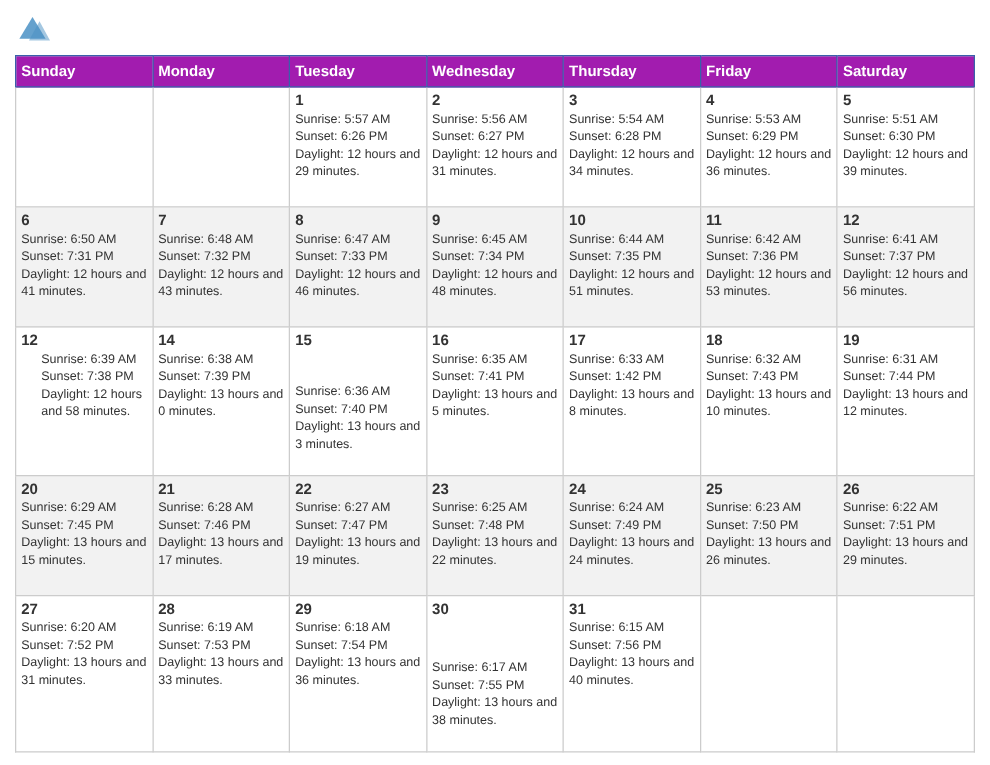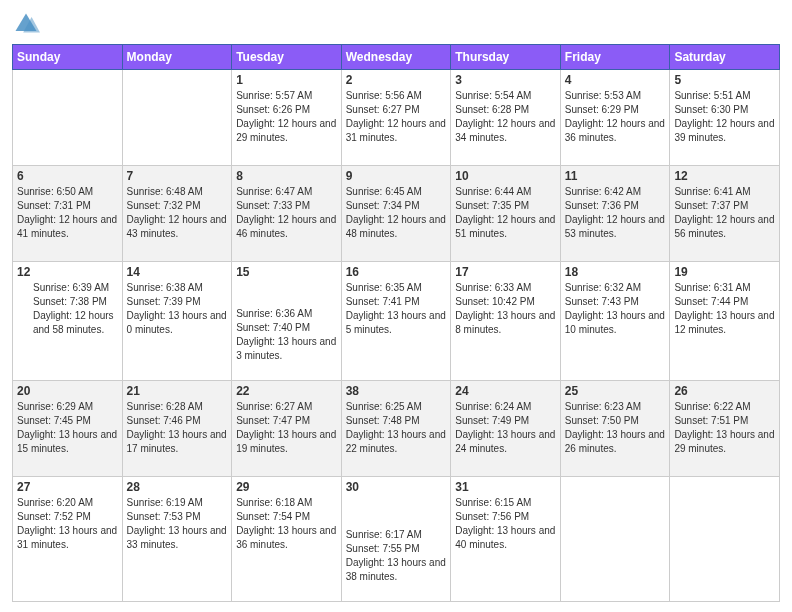--- a/index.html
+++ b/index.html
@@ -54,21 +54,21 @@
       color: #555;
     }
     .calendar {
       flex: 1;
       border: 1px solid #ccc;
       border-collapse: collapse;
       width: 100%;
       table-layout: fixed;
     }
     .calendar th {
-      background: #8b5cf6;
+      background: #a21caf;
       color: #fff;
       font-size: 12px;
       font-weight: bold;
       padding: 5px 4px;
       text-align: left;
       border: 1px solid #3a60aa;
     }
     .calendar td {
       border: 1px solid #ccc;
       vertical-align: top;
@@ -226,21 +226,21 @@
           </td>
           <td>
             <span class="day-number">16</span>
             <div class="day-info" style="white-space: pre-line;">Sunrise: 6:35 AM
 Sunset: 7:41 PM
 Daylight: 13 hours and 5 minutes.</div>
           </td>
           <td>
             <span class="day-number">17</span>
             <div class="day-info" style="white-space: pre-line;">Sunrise: 6:33 AM
-Sunset: 10:42 PM
+Sunset: 1:42 PM
 Daylight: 13 hours and 8 minutes.</div>
           </td>
           <td>
             <span class="day-number">18</span>
             <div class="day-info" style="white-space: pre-line;">Sunrise: 6:32 AM
 Sunset: 7:43 PM
 Daylight: 13 hours and 10 minutes.</div>
           </td>
           <td>
             <span class="day-number">19</span>
@@ -262,21 +262,21 @@
 Sunset: 7:46 PM
 Daylight: 13 hours and 17 minutes.</div>
           </td>
           <td class="row-shade">
             <span class="day-number">22</span>
             <div class="day-info" style="white-space: pre-line;">Sunrise: 6:27 AM
 Sunset: 7:47 PM
 Daylight: 13 hours and 19 minutes.</div>
           </td>
           <td class="row-shade">
-            <span class="day-number">38</span>
+            <span class="day-number">23</span>
             <div class="day-info" style="white-space: pre-line;">Sunrise: 6:25 AM
 Sunset: 7:48 PM
 Daylight: 13 hours and 22 minutes.</div>
           </td>
           <td class="row-shade">
             <span class="day-number">24</span>
             <div class="day-info" style="white-space: pre-line;">Sunrise: 6:24 AM
 Sunset: 7:49 PM
 Daylight: 13 hours and 24 minutes.</div>
           </td>

